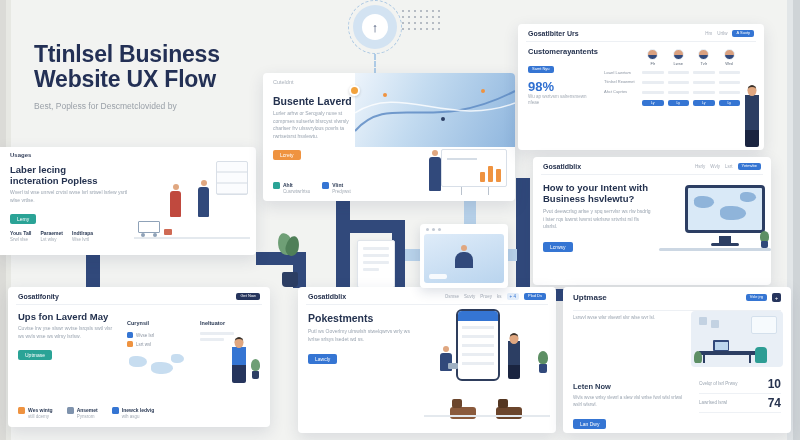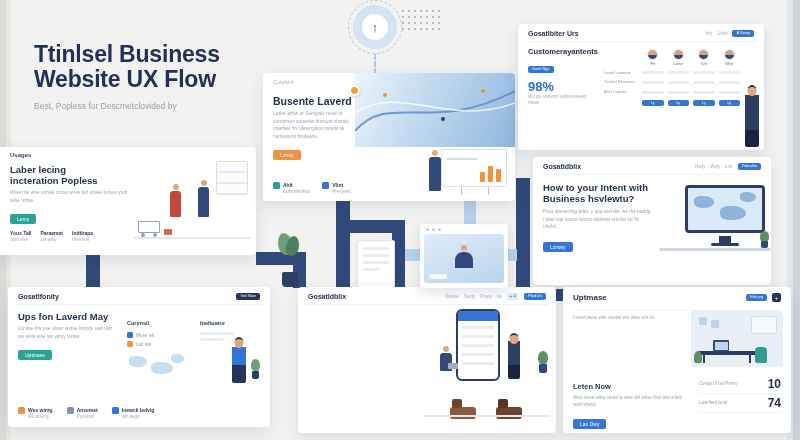--- a/index.html
+++ b/index.html
@@ -459,20 +459,25 @@
       <span class="spacer"></span>
       <span class="nav5">Osmse</span>
       <span class="nav5">Suvty</span>
       <span class="nav5">Proey</span>
       <span class="nav5">ks</span>
       <span class="chip">+ 4</span>
       <button class="btn btn-blue btn-xs">Plod Ds</button>
     </div>
     <div class="hr"></div>
     <div class="cf-body">
+      <div class="cf-left">
+        <h3 class="h-md">Pokestments</h3>
+        <p class="p-xs">Putl ws Ooverlmy ulrswlsh stwelqwrvs wrly ws lvrlse srlsys lsedet wd ss.</p>
+        <button class="btn btn-blue">Lawcly</button>
+      </div>
       <div class="phone">
         <div class="ph-bar"></div>
         <div class="ph-lines"></div>
       </div>
       <div class="fig pf-sit"></div>
       <div class="pf-laptop"></div>
       <div class="man pf-stand" style="width:12px;"></div>
       <div class="pf-leaf"></div>
       <div class="pf-pot"></div>
       <div class="armchair" style="left:152px;bottom:4px;"></div>

